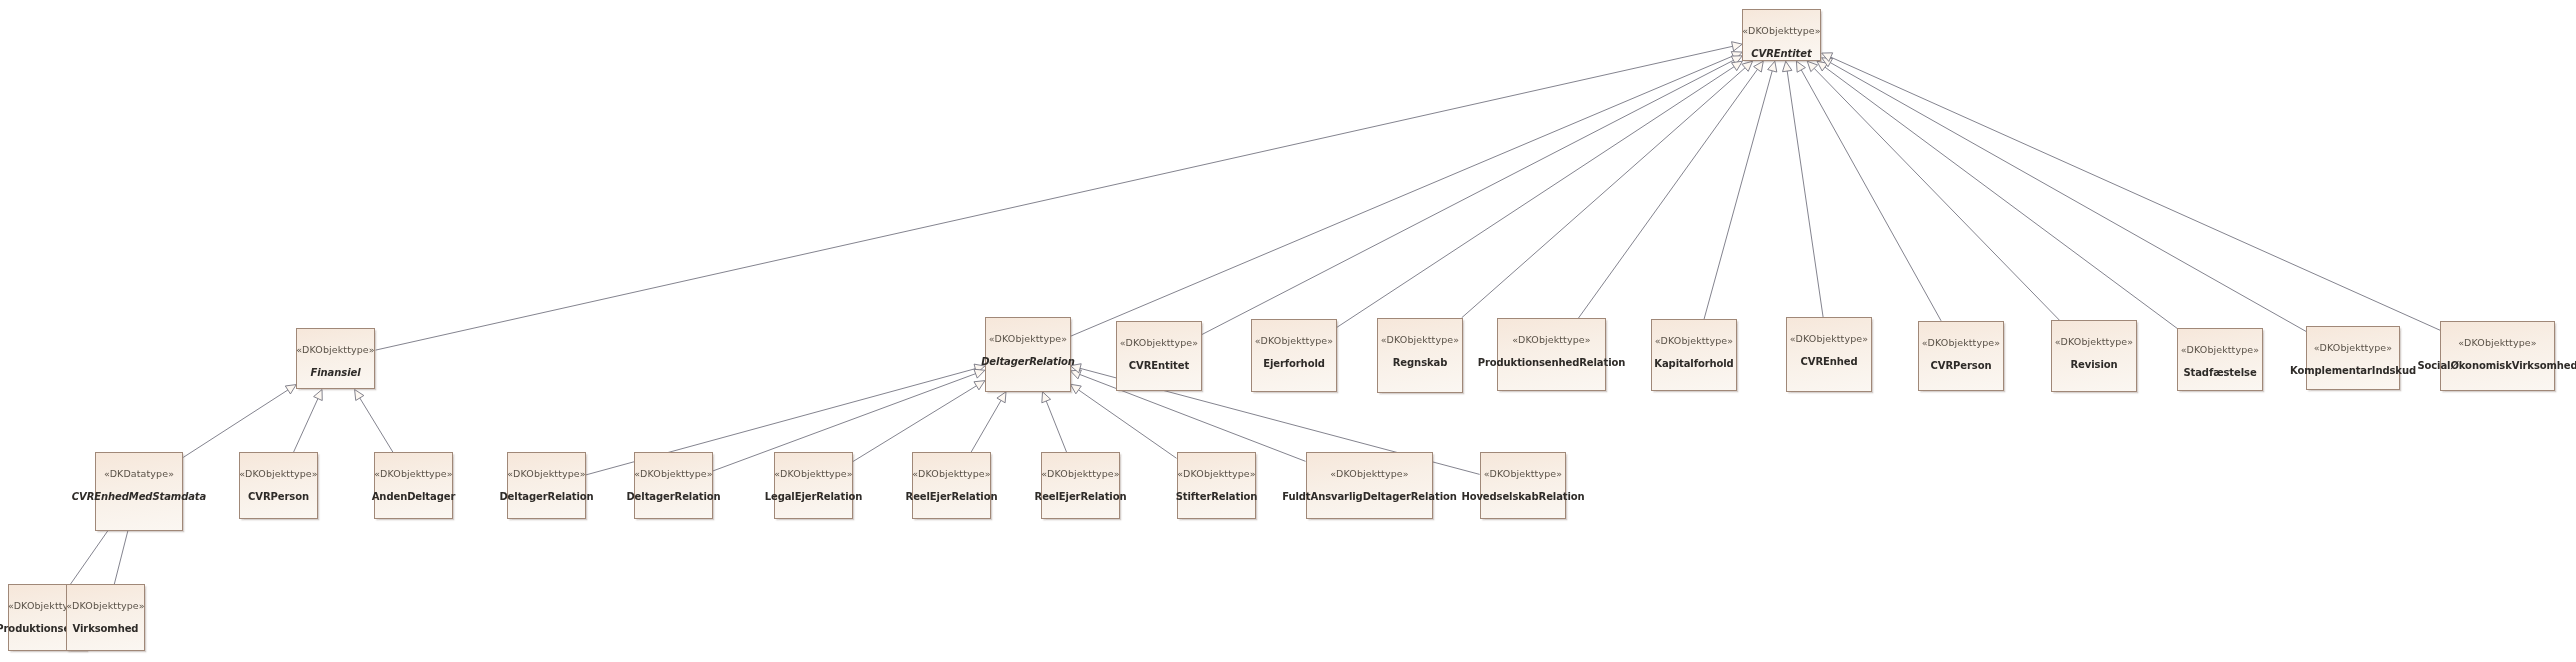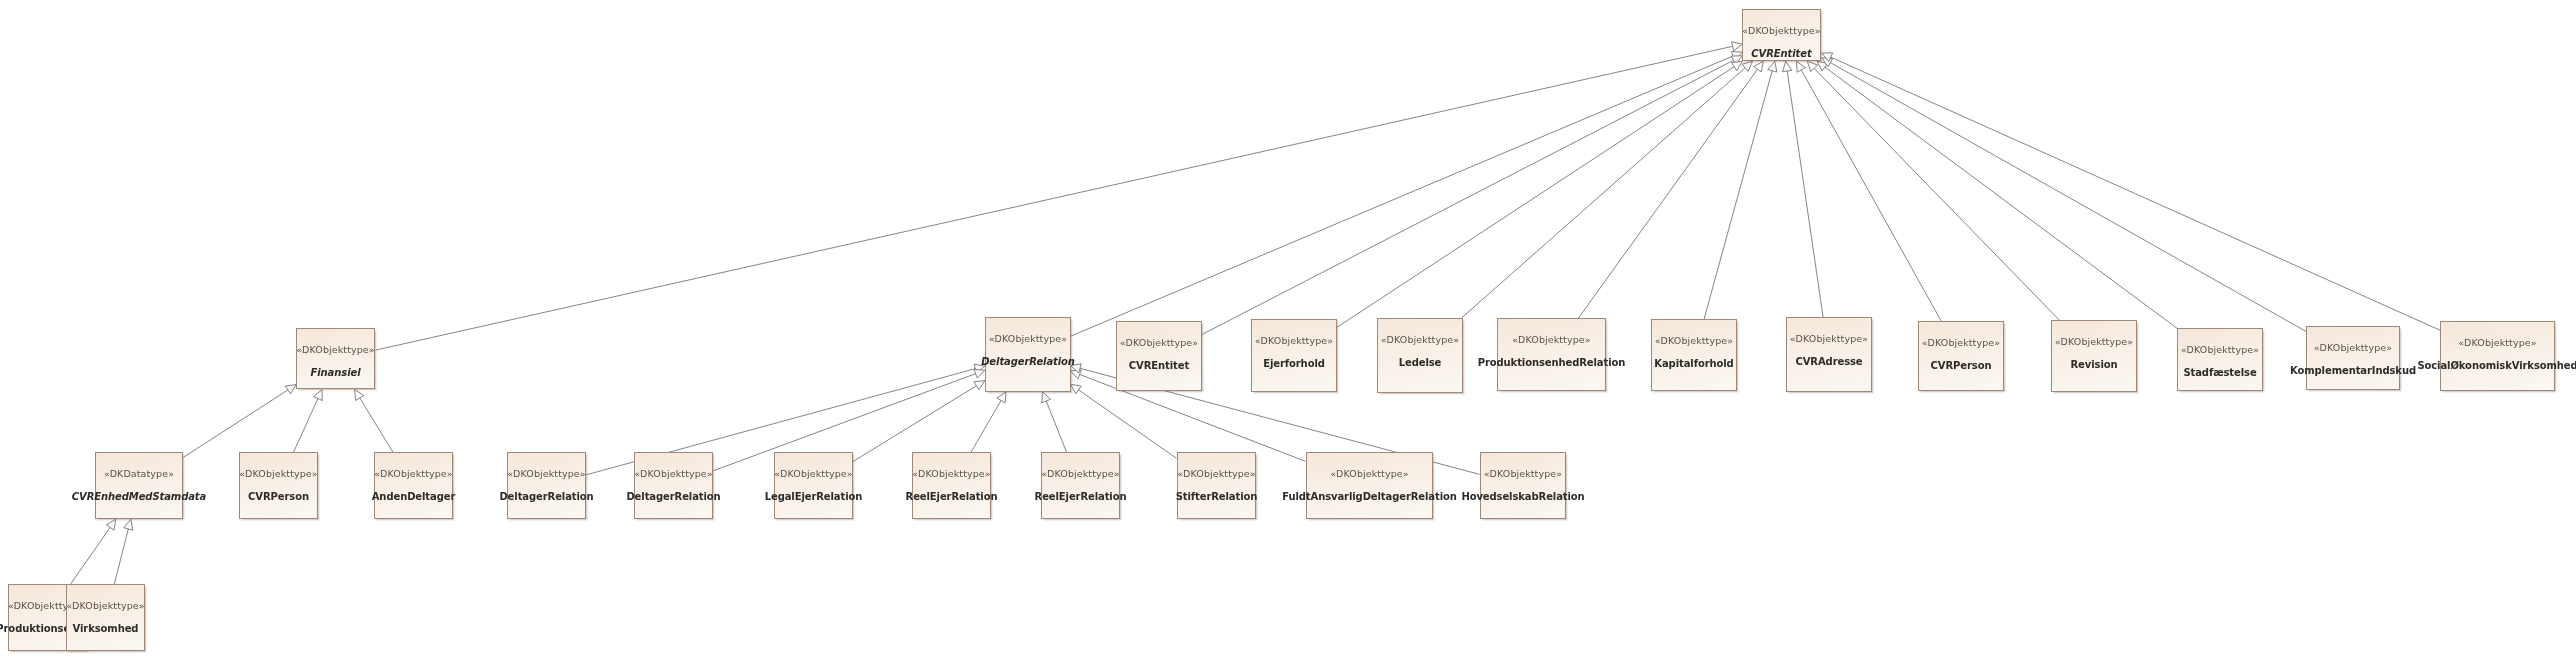--- a/index.html
+++ b/index.html
@@ -186,33 +186,33 @@
     <div class="uml-class" style="left: 1116px; top: 321px; width: 86px; height: 70px;">
       <div class="stereotype">«DKObjekttype»</div>
       <div class="cname">CVREntitet</div>
     </div>
     <div class="uml-class" style="left: 1251px; top: 319px; width: 86px; height: 73px;">
       <div class="stereotype">«DKObjekttype»</div>
       <div class="cname">Ejerforhold</div>
     </div>
     <div class="uml-class" style="left: 1377px; top: 318px; width: 86px; height: 75px;">
       <div class="stereotype">«DKObjekttype»</div>
-      <div class="cname">Ledelse</div>
+      <div class="cname">Regnskab</div>
     </div>
     <div class="uml-class" style="left: 1497px; top: 318px; width: 109px; height: 73px;">
       <div class="stereotype">«DKObjekttype»</div>
       <div class="cname">ProduktionsenhedRelation</div>
     </div>
     <div class="uml-class" style="left: 1651px; top: 319px; width: 86px; height: 72px;">
       <div class="stereotype">«DKObjekttype»</div>
       <div class="cname">Kapitalforhold</div>
     </div>
     <div class="uml-class" style="left: 1786px; top: 317px; width: 86px; height: 75px;">
       <div class="stereotype">«DKObjekttype»</div>
-      <div class="cname">CVRAdresse</div>
+      <div class="cname">CVREnhed</div>
     </div>
     <div class="uml-class" style="left: 1918px; top: 321px; width: 86px; height: 70px;">
       <div class="stereotype">«DKObjekttype»</div>
       <div class="cname">CVRPerson</div>
     </div>
     <div class="uml-class" style="left: 2051px; top: 320px; width: 86px; height: 72px;">
       <div class="stereotype">«DKObjekttype»</div>
       <div class="cname">Revision</div>
     </div>
     <div class="uml-class" style="left: 2177px; top: 328px; width: 86px; height: 63px;">
@@ -220,21 +220,21 @@
       <div class="cname">Stadfæstelse</div>
     </div>
     <div class="uml-class" style="left: 2306px; top: 326px; width: 94px; height: 64px;">
       <div class="stereotype">«DKObjekttype»</div>
       <div class="cname">KomplementarIndskud</div>
     </div>
     <div class="uml-class" style="left: 2440px; top: 321px; width: 115px; height: 70px;">
       <div class="stereotype">«DKObjekttype»</div>
       <div class="cname">SocialØkonomiskVirksomhed</div>
     </div>
-    <div class="uml-class" style="left: 95px; top: 452px; width: 88px; height: 67px;">
+    <div class="uml-class" style="left: 95px; top: 452px; width: 88px; height: 79px;">
       <div class="stereotype">«DKDatatype»</div>
       <div class="cname abstract">CVREnhedMedStamdata</div>
     </div>
     <div class="uml-class" style="left: 239px; top: 452px; width: 79px; height: 67px;">
       <div class="stereotype">«DKObjekttype»</div>
       <div class="cname">CVRPerson</div>
     </div>
     <div class="uml-class" style="left: 374px; top: 452px; width: 79px; height: 67px;">
       <div class="stereotype">«DKObjekttype»</div>
       <div class="cname">AndenDeltager</div>

